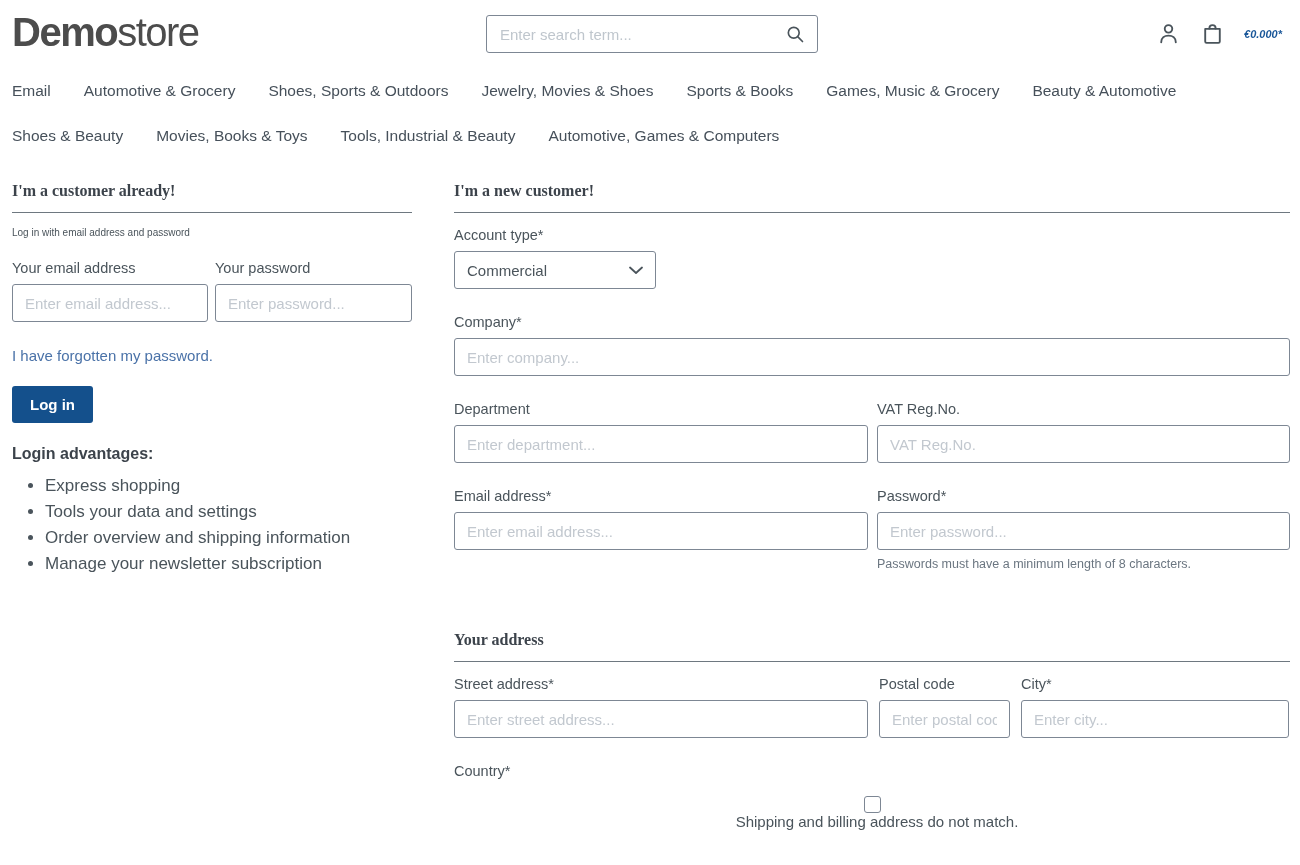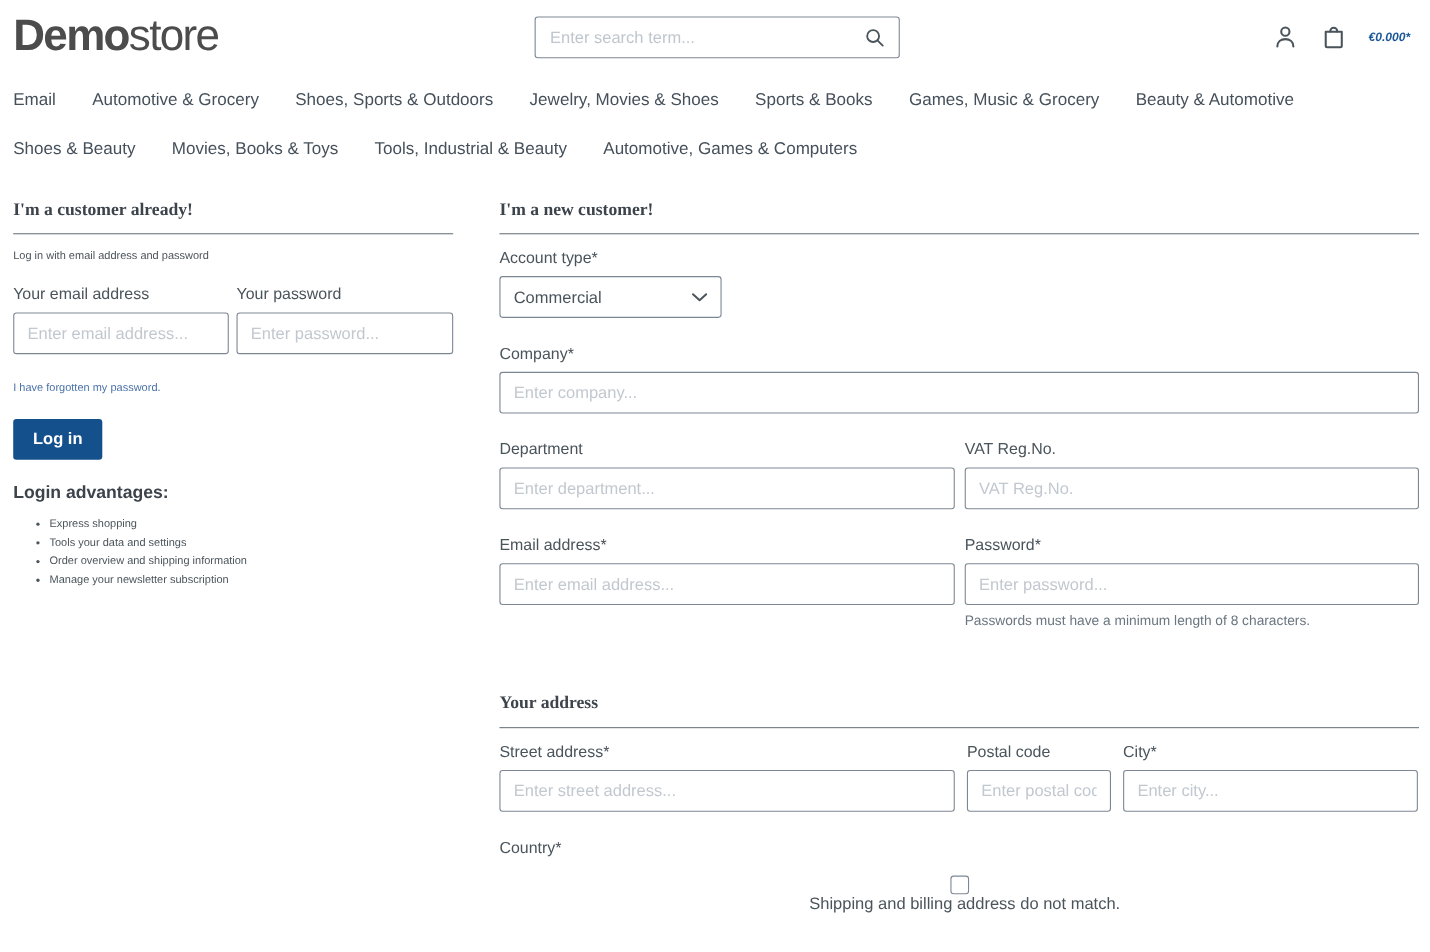--- a/index.html
+++ b/index.html
@@ -43,27 +43,27 @@
   .select-wrap { position:relative; }
   select { width:100%; height:38px; border:1px solid #7d8794; border-radius:3px; background:#fff;
     padding:0 34px 0 12px; font-size:15px; color:#4a545b; outline:none;
     -webkit-appearance:none; appearance:none; cursor:pointer;
     font-family:"Liberation Sans","DejaVu Sans",sans-serif; }
   .chev { position:absolute; right:13px; top:13px; width:14px; height:12px; pointer-events:none; }
 
   
   .login-sub { font-size:10px; margin-top:14px; }
   .login-fields { display:grid; grid-template-columns:196px 197px; column-gap:7px; margin-top:22px; }
-  .forgot-link { display:inline-block; margin-top:25px; font-size:10px; color:#4a72a8; cursor:pointer; }
+  .forgot-link { display:inline-block; margin-top:25px; font-size:15px; color:#4a72a8; cursor:pointer; }
   .login-btn { display:block; margin-top:21px; background:#14508c; color:#fff; border:none; border-radius:3px;
     height:37px; padding:0 18px; font-size:15px; font-weight:700; cursor:pointer;
     font-family:"Liberation Sans","DejaVu Sans",sans-serif; }
   .adv-title { margin-top:22px; font-size:16px; font-weight:700; color:#3c434b; }
   .adv-list { margin-top:13px; padding-left:33px; }
-  .adv-list li { font-size:10px; margin-bottom:6px; color:#4a545b; }
+  .adv-list li { font-size:17px; margin-bottom:6px; color:#4a545b; }
 
   
   .acct-label { margin-top:14px; }
   .acct-select { width:202px; }
   .fgroup { margin-top:25px; }
   .row-2col { display:grid; grid-template-columns:414px 413px; column-gap:9px; margin-top:25px; }
   .row-3col { display:grid; grid-template-columns:414px 131px 268px; column-gap:11px; margin-top:14px; }
   .pwd-hint { margin-top:7px; font-size:12.5px; color:#6b7681; }
   .address-sec { margin-top:60px; }
   .country-wrap { width:415px; }

